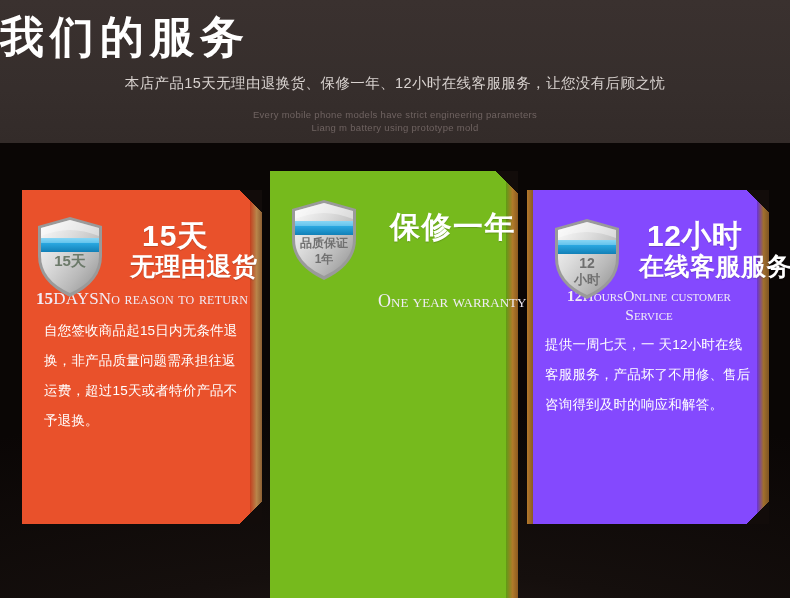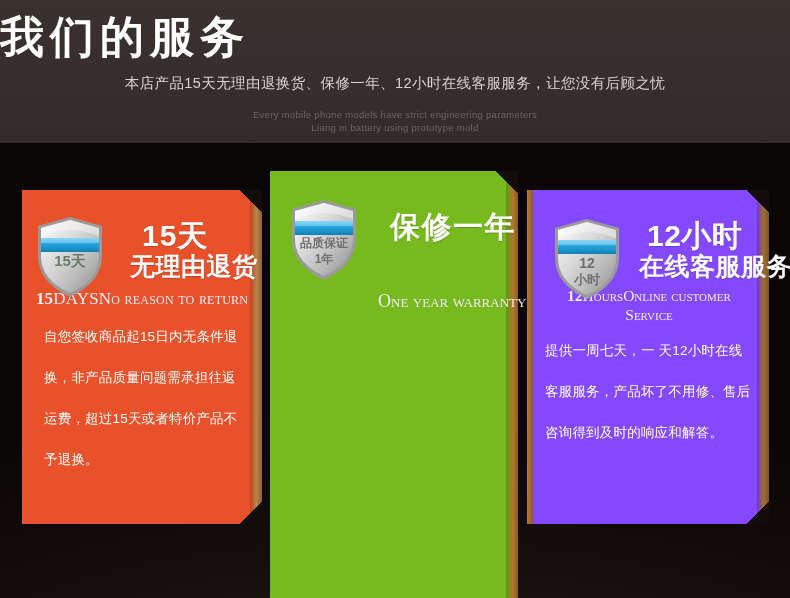--- a/index.html
+++ b/index.html
@@ -161,21 +161,21 @@
     font-family: "Liberation Serif", "DejaVu Serif", serif;
     white-space: nowrap;
   }
   .small-caps {
     font-variant: small-caps;
   }
   .card-text {
     position: absolute;
     color: #ffffff;
     font-size: 13.5px;
-    line-height: 41px;
+    line-height: 30px;
     letter-spacing: 0.2px;
   }
 
   
   #orange-shield { left: 12px; top: 22px; }
   #orange-head1 { left: 120px; top: 26px; font-size: 30px; letter-spacing: 1px; }
   #orange-head2 { left: 108px; top: 60px; font-size: 25px; letter-spacing: 0.5px; }
   #orange-en {
     left: 0; top: 99px; width: 240px;
     text-align: center; font-size: 17px; letter-spacing: 0.2px;

